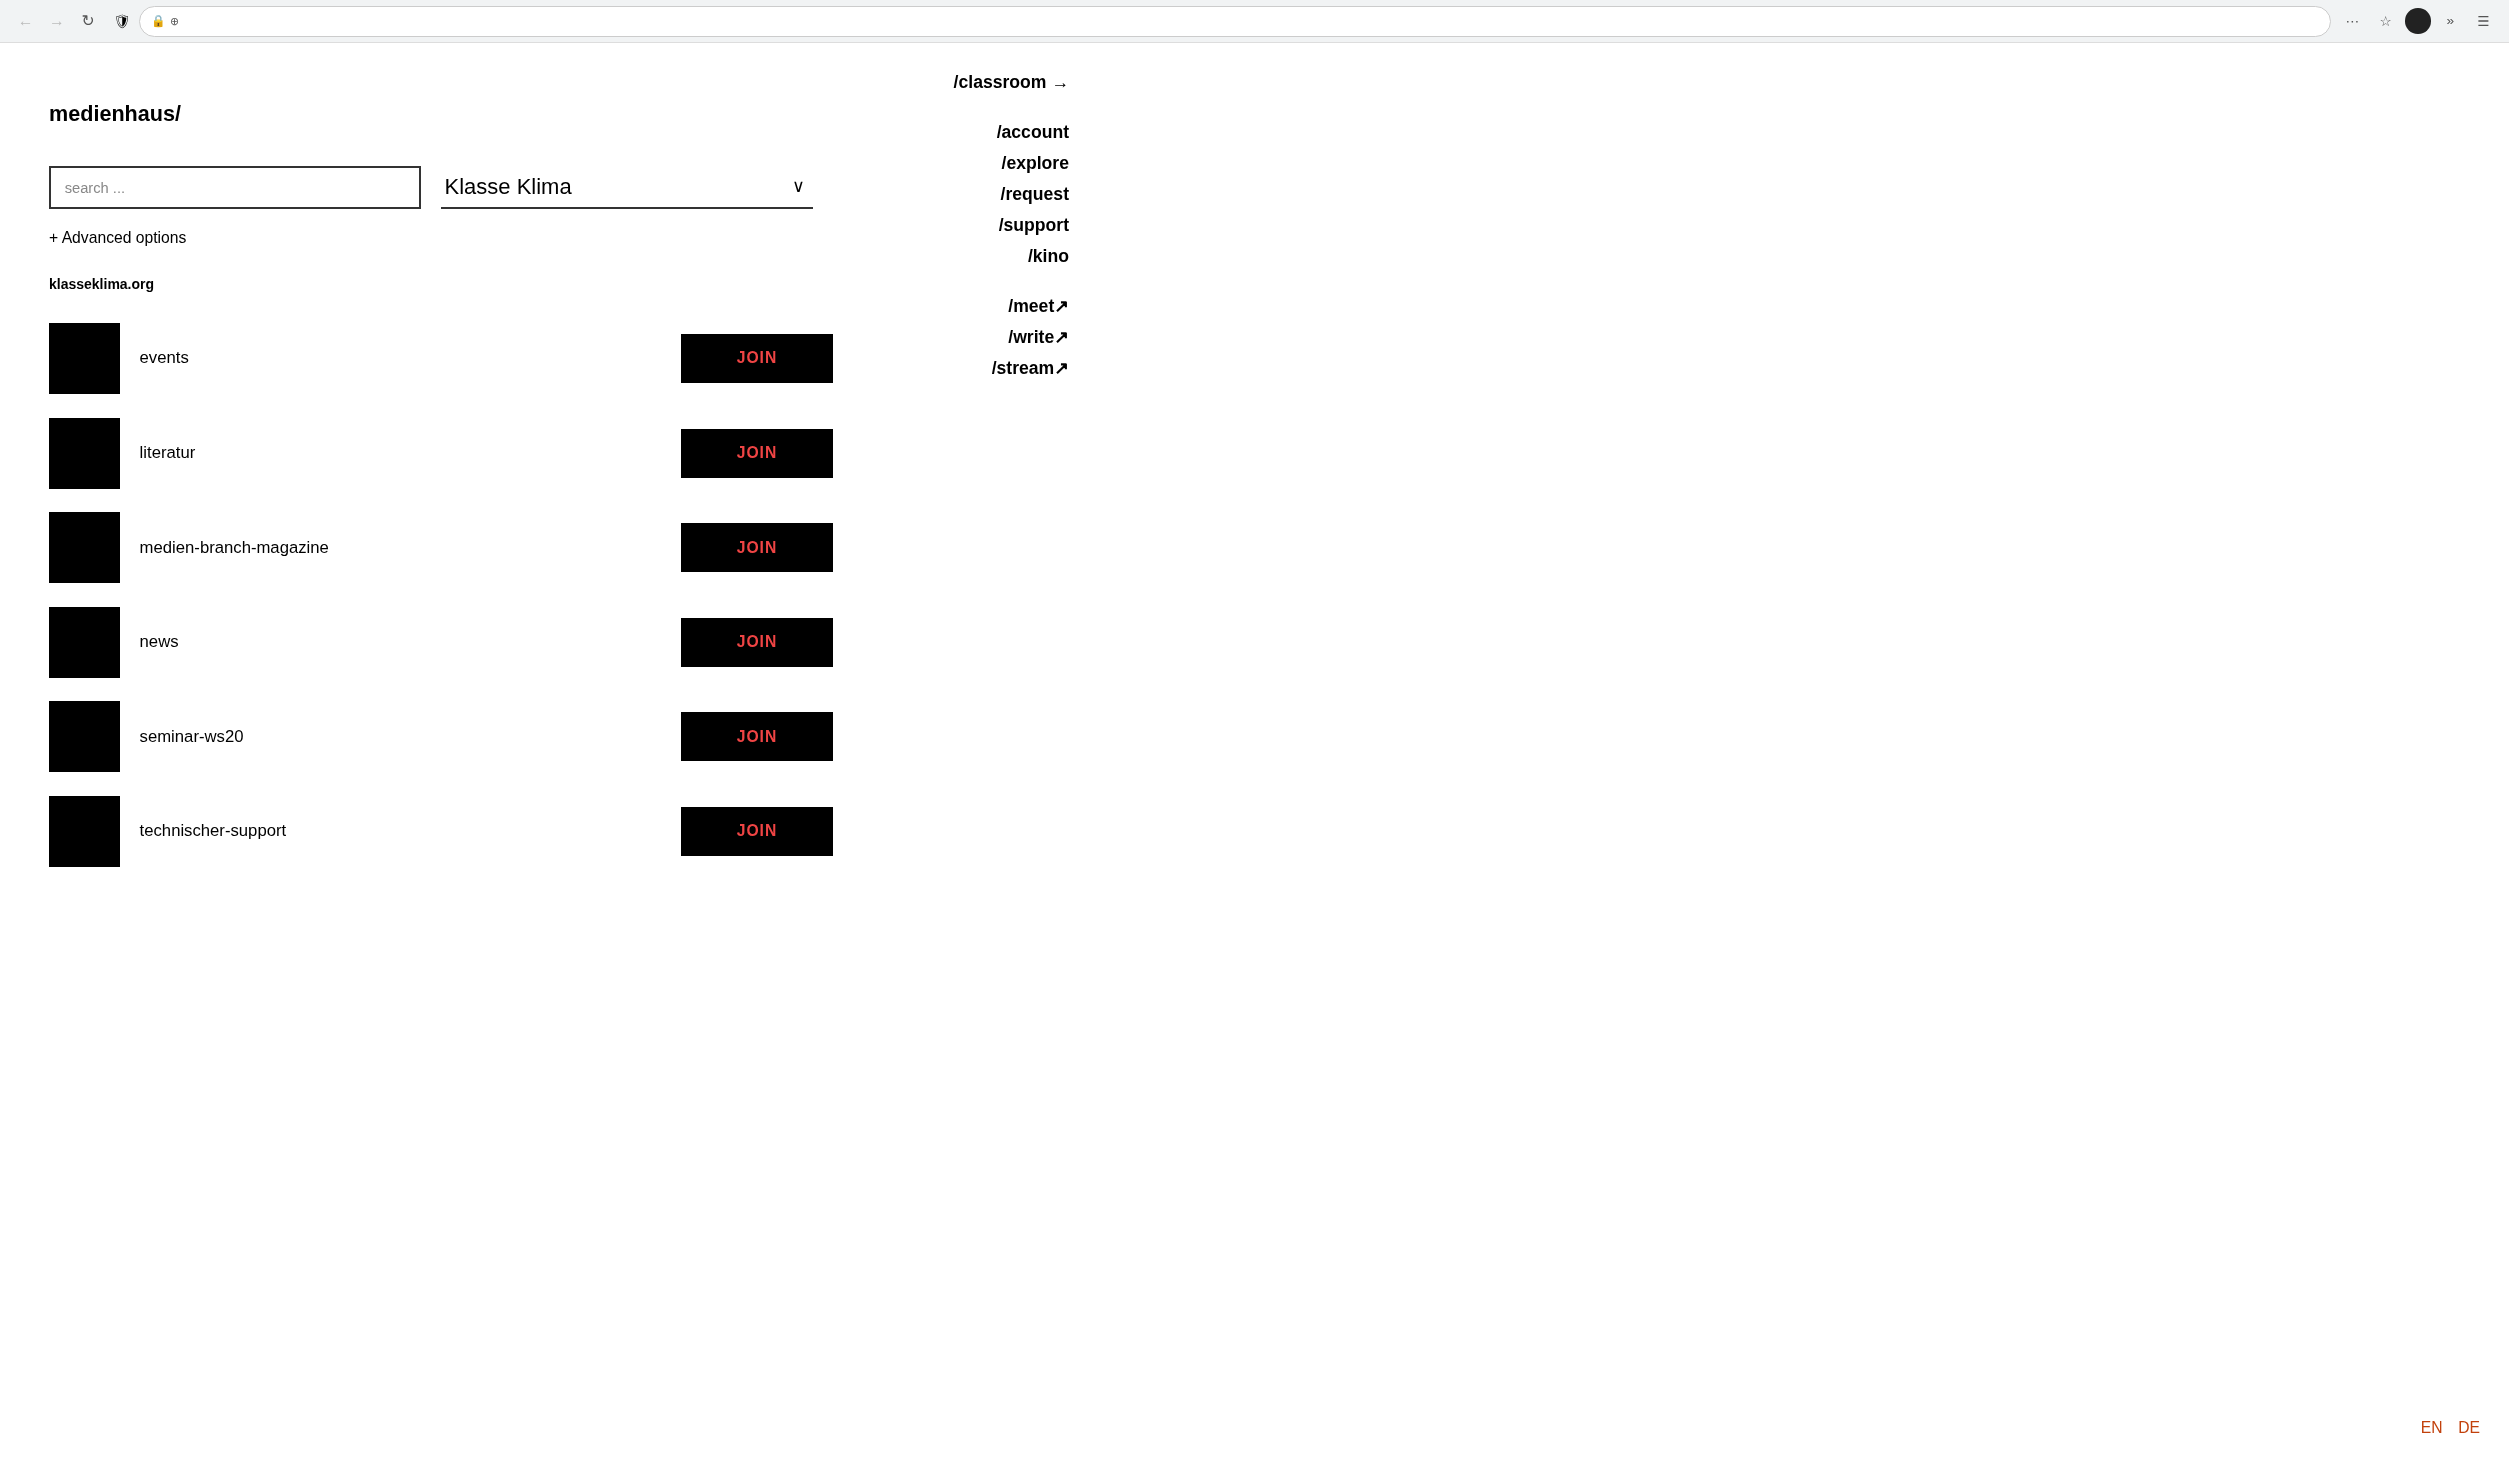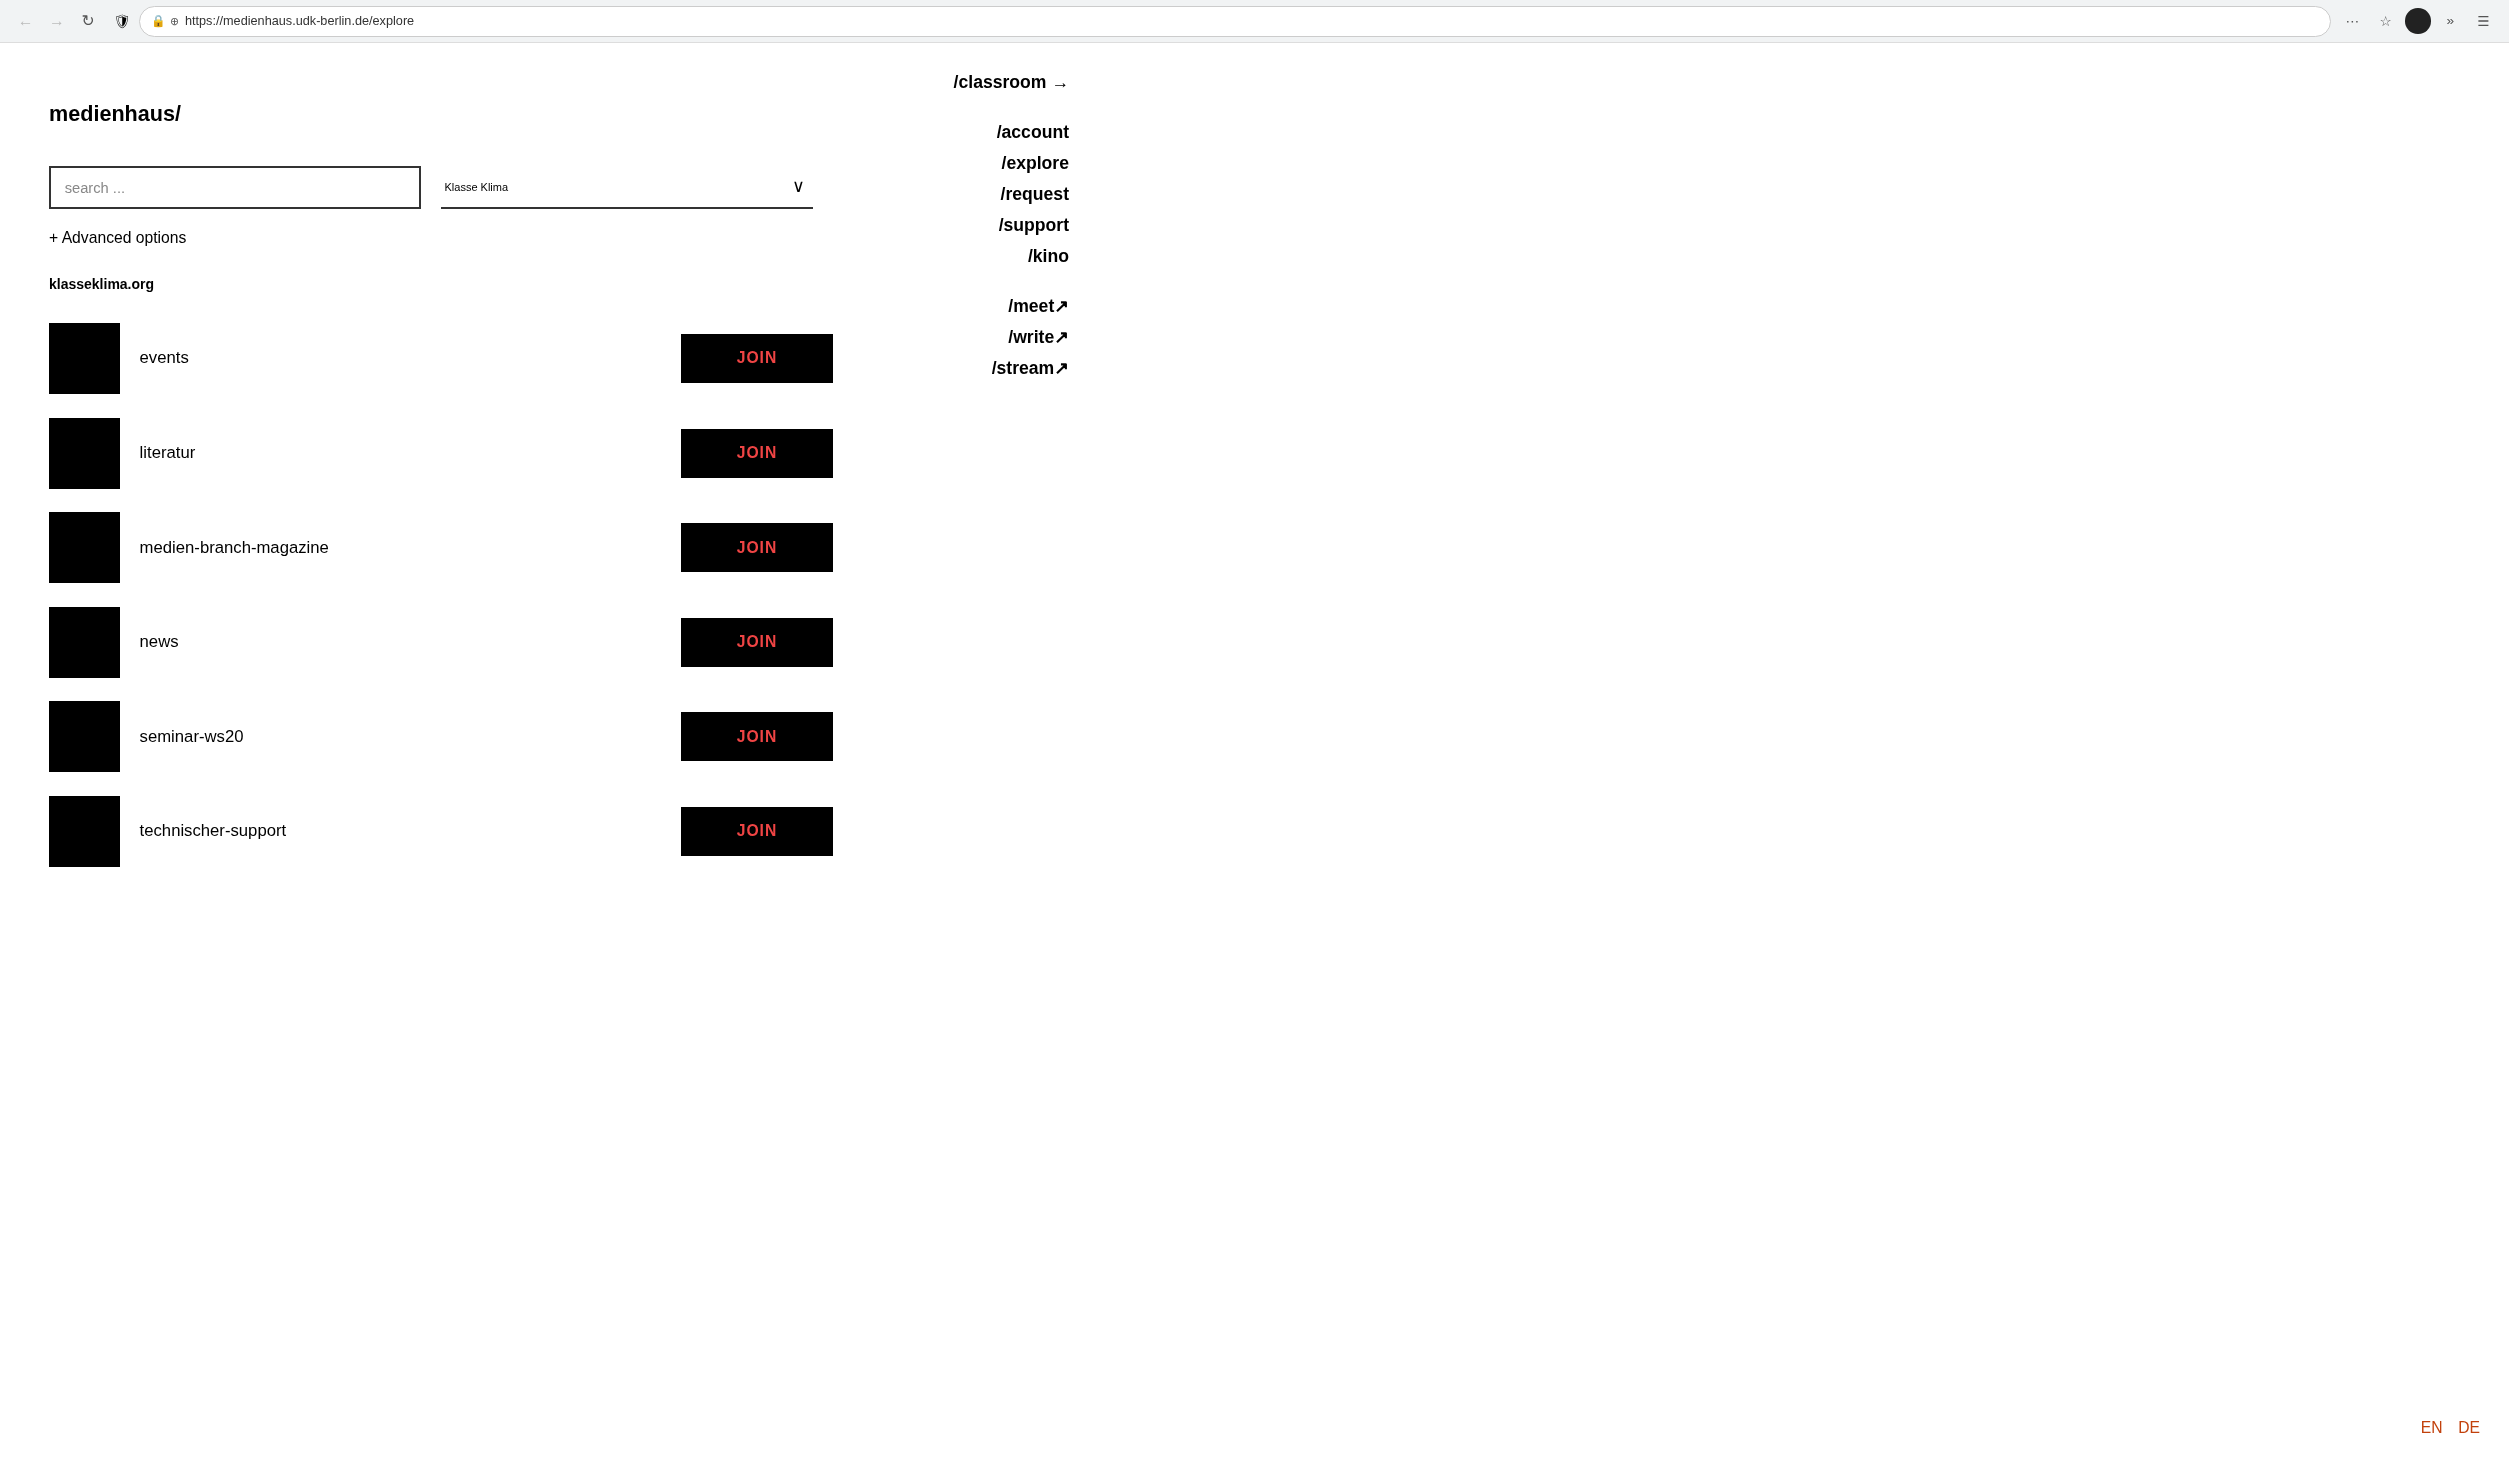--- a/index.html
+++ b/index.html
@@ -158,21 +158,21 @@
       height: 43px;
       border-bottom: 2px solid #333;
       display: flex;
       align-items: center;
       justify-content: space-between;
       padding: 0 7.8px 0 0;
       cursor: pointer;
     }
 
     .dropdown-label {
-      font-size: 11px;
+      font-size: 22px;
       font-weight: normal;
       padding-left: 3.9px;
     }
 
     .dropdown-arrow {
       font-size: 17.6px;
     }
 
     
     .advanced-options {
@@ -288,21 +288,20 @@
 
   <div style="display:flex;align-items:center;gap:3.9px;margin-left:3.9px;">
     <span style="font-size:13.7px;">🛡</span>
   </div>
 
   <div class="address-bar-container">
     <div class="address-bar-icons">
       <span style="font-size:11.8px;color:#555;">🔒</span>
       <span style="font-size:10.8px;color:#555;">⊕</span>
     </div>
-    <input class="address-bar-url" type="text" value="https://medienhaus.udk-berlin.de/explore" style="">
   </div>
 
   <div class="browser-right-icons">
     <button class="browser-icon-btn">⋯</button>
     <button class="browser-icon-btn">☆</button>
     <div class="profile-circle"></div>
     <button class="browser-icon-btn">»</button>
     <button class="browser-icon-btn">☰</button>
   </div>
 </div>

